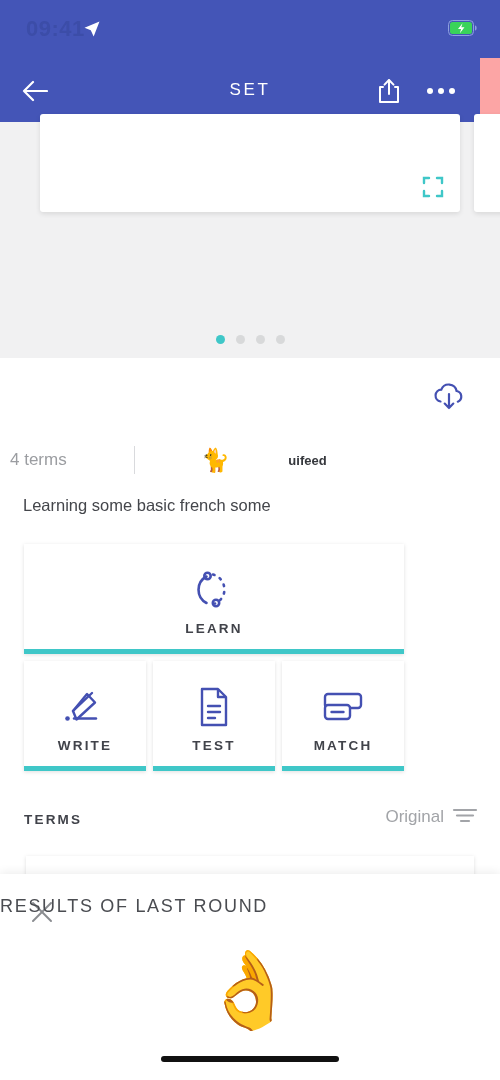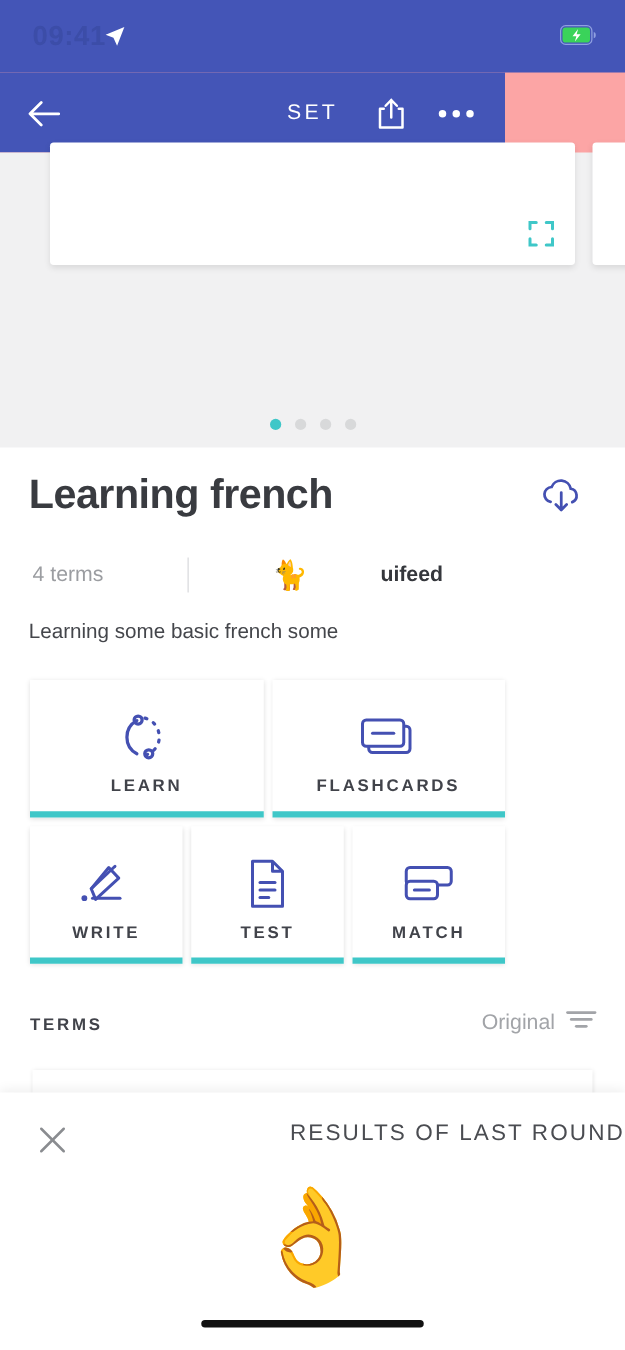--- a/index.html
+++ b/index.html
@@ -19,21 +19,21 @@
   .sb-time {
     position:absolute; left:26px; top:16px;
     font-size:22px; font-weight:700; letter-spacing:.5px;
     color:#3c4da8;
   }
   .sb-loc { position:absolute; left:82px; top:19px; }
   .sb-battery { position:absolute; right:22px; top:20px; width:30px; height:16px; }
 
   
   .navbar {
-    position:absolute; top:58px; left:0; width:404px; height:64px;
+    position:absolute; top:58px; left:0; width:480px; height:64px;
     background:#4455b7;
   }
   .nav-back { position:absolute; left:16px; top:14px; width:38px; height:38px;
               display:flex; align-items:center; justify-content:center; }
   .nav-title {
     position:absolute; left:0; top:0; width:500px; height:64px;
     display:flex; align-items:center; justify-content:center;
     color:#ffffff; font-size:17px; font-weight:400; letter-spacing:2.6px;
   }
   .nav-share { position:absolute; right:72px; top:14px; width:38px; height:38px;
@@ -67,25 +67,25 @@
 
   
   .sheet { position:absolute; top:236px; left:0; width:500px; height:722px; background:#fff; }
 
   .title {
     position:absolute; left:23px; top:18px; width:370px;
     font-size:33px; font-weight:700; color:#393b40; letter-spacing:-0.4px;
   }
   .download-icon { position:absolute; right:32px; top:24px; width:38px; height:32px; }
 
-  .meta { position:absolute; left:26px; top:88px; display:flex; align-items:center; height:28px;gap:47px; }
+  .meta { position:absolute; left:10px; top:88px; display:flex; align-items:center; height:28px;gap:47px; }
   .meta-terms { font-size:17px; color:#9b9da1; }
   .meta-div { width:1px; height:28px; background:#d9dadd; margin:0 20px; }
   .meta-avatar { font-size:23px; line-height:1; margin-right:11px; }
-  .meta-user { font-size:17px; font-weight:700; color:#35373c; }
+  .meta-user { font-size:13px; font-weight:700; color:#35373c; }
 
   .desc { position:absolute; left:23px; top:138px; font-size:16.5px; color:#44464b; }
 
   
   .modes { position:absolute; left:0; top:186px; width:428px; }
   .mrow { display:flex; gap:7px; margin-bottom:7px; padding:0 24px; }
   .mode {
     position:relative; flex:1; height:110px; background:#fff;
     box-shadow:0 1px 4px rgba(0,0,0,.13);
     display:flex; flex-direction:column; align-items:center; justify-content:center;
@@ -117,21 +117,21 @@
   .term-def  { position:absolute; left:24px; top:69px; font-size:19px; color:#3c3e44; }
   .term-icons { position:absolute; right:22px; top:26px; display:flex; align-items:center; gap:22px; }
 
   
   .overlay {
     position:absolute; left:0; bottom:0; width:500px; height:206px;
     background:#fff; box-shadow:0 -2px 9px rgba(0,0,0,.07);
   }
   .ov-close { position:absolute; left:26px; top:22px; width:32px; height:32px;
               display:flex; align-items:center; justify-content:center; }
-  .ov-title { position:absolute; left:0; top:22px; width:500px; text-align:right;
+  .ov-title { position:absolute; left:0; top:22px; width:500px; text-align:left;
               font-size:18px; color:#4a4c51; letter-spacing:1.7px; }
   .ov-emoji { position:absolute; left:0; top:78px; width:500px; text-align:center;
               font-size:76px; line-height:1; }
   .home-bar { position:absolute; left:161px; bottom:18px; width:178px; height:6px;
               background:#111; border-radius:3px; }
 </style>
 </head>
 <body>
 
 <div id="app">
@@ -193,21 +193,20 @@
 
     <div class="dots">
       <span class="dot active"></span>
       <span class="dot"></span>
       <span class="dot"></span>
       <span class="dot"></span>
     </div>
 
     <div class="sheet">
 
-      <div class="title">Learning french</div>
 
       <div class="download-icon">
         <svg width="38" height="32" viewBox="0 0 38 32">
           <path d="M10.5 19.5a6 6 0 0 1 .8-11.9A8 8 0 0 1 26.6 9a5.6 5.6 0 0 1 1.2 10.7" fill="none" stroke="#4450b2" stroke-width="2.2" stroke-linecap="round"></path>
           <path d="M19 12v14m0 0-4.3-4.4M19 26l4.3-4.4" fill="none" stroke="#4450b2" stroke-width="2.2" stroke-linecap="round" stroke-linejoin="round"></path>
         </svg>
       </div>
 
       <div class="meta">
         <span class="meta-terms">4 terms</span>
@@ -226,30 +225,20 @@
               <svg width="46" height="46" viewBox="0 0 46 46">
                 <path d="M15.5 9.5A15 15 0 0 0 15.5 36" fill="none" stroke="#4450b2" stroke-width="2.6" stroke-linecap="round"></path>
                 <path d="M22 7.5a15 15 0 0 1 11 11.5A15 15 0 0 1 24 36.5" fill="none" stroke="#4450b2" stroke-width="2.6" stroke-linecap="round" stroke-dasharray="1.6 6"></path>
                 <circle cx="16.5" cy="9" r="3.2" fill="none" stroke="#4450b2" stroke-width="2.6"></circle>
                 <circle cx="25" cy="36" r="3.2" fill="none" stroke="#4450b2" stroke-width="2.6"></circle>
               </svg>
             </div>
             <div class="ml">LEARN</div>
           </div>
 
-          <div class="mode">
-            <div class="mi">
-              <svg width="52" height="38" viewBox="0 0 52 38">
-                <rect x="10" y="10" width="33" height="21" rx="3" fill="none" stroke="#4450b2" stroke-width="2.4"></rect>
-                <rect x="5" y="5" width="33" height="21" rx="3" fill="#fff" stroke="#4450b2" stroke-width="2.4"></rect>
-                <path d="M13 15.5h17" stroke="#4450b2" stroke-width="2.4" stroke-linecap="round"></path>
-              </svg>
-            </div>
-            <div class="ml">FLASHCARDS</div>
-          </div>
 
         </div>
 
         <div class="mrow">
 
           <div class="mode">
             <div class="mi">
               <svg width="50" height="42" viewBox="0 0 50 42">
                 <path d="M13 25 32 7" fill="none" stroke="#4450b2" stroke-width="2.4" stroke-linecap="round"></path>
                 <path d="M13 25l3.5 8.5L35 16.5 27 8z" fill="none" stroke="#4450b2" stroke-width="2.4" stroke-linejoin="round"></path>

